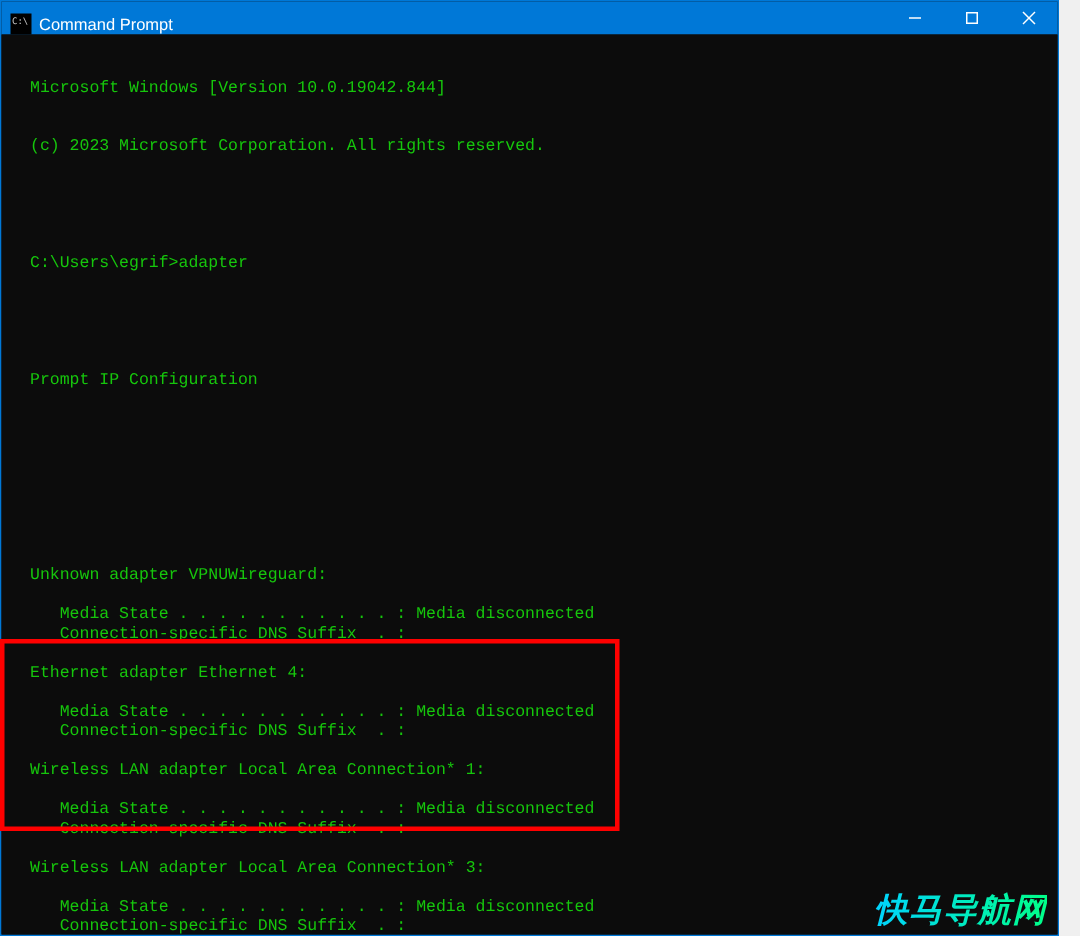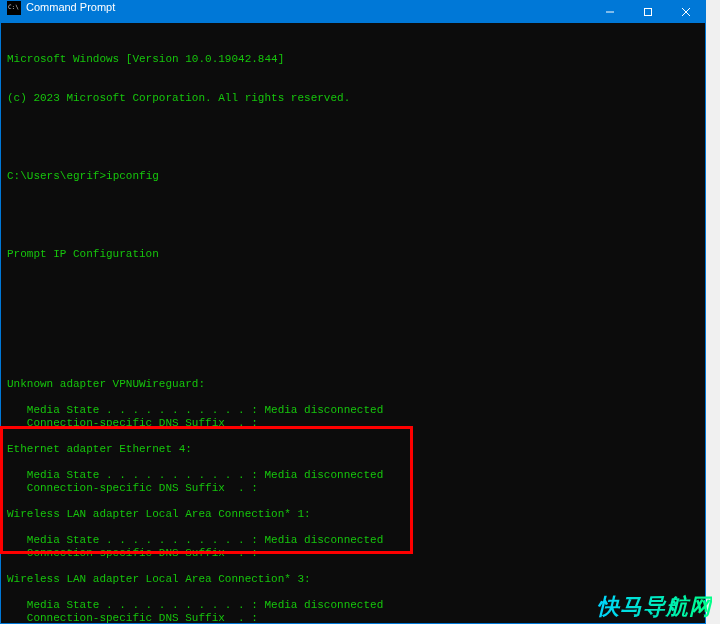--- a/index.html
+++ b/index.html
@@ -20,21 +20,21 @@
     height: 624px;
     border: 1px solid #0078d7;
     background: #0c0c0c;
     display: flex;
     flex-direction: column;
   }
   .titlebar {
     height: 22px;
     background: #0078d7;
     display: flex;
-    align-items: flex-start;
+    align-items: flex-end;
     color: #fff;
     font-family: "Segoe UI", Arial, sans-serif;
     font-size: 11px;
     flex-shrink: 0;
   }
   .titlebar .icon {
     width: 14px;
     height: 14px;
     margin: 0 5px 0 6px;
     background: #000;
@@ -65,34 +65,34 @@
     flex: 1;
     background: #0c0c0c;
     color: #16c60c;
     padding: 4px 0 4px 6px;
     line-height: 13px;
     font-size: 11px;
     white-space: pre;
     position: relative;
     overflow: hidden;
   }
-  .terminal .line { display: block; height: 13px; }
+  .terminal .line { display: block; height: 13px; margin-left: 13px; }
   .terminal .blank { display: block; height: 13px; }
   .highlight-box {
     position: absolute;
     border: 3px solid #ff0000;
     pointer-events: none;
     left: 0px;
     top: 426px;
     width: 413px;
     height: 128px;
   }
   .watermark {
     position: absolute;
-    right: 8px;
+    right: 22px;
     bottom: 2px;
     font-family: "Microsoft YaHei", Arial, sans-serif;
     font-size: 22px;
     font-weight: 700;
     font-style: italic;
     background: linear-gradient(90deg, #00d4ff, #00ff88);
     -webkit-background-clip: text;
     background-clip: text;
     color: transparent;
     letter-spacing: 1px;
@@ -123,21 +123,21 @@
           <line x1="1" y1="1" x2="9" y2="9" stroke="#fff" stroke-width="1"></line>
           <line x1="9" y1="1" x2="1" y2="9" stroke="#fff" stroke-width="1"></line>
         </svg>
     </div>
   </div>
 
   <div class="terminal">
     <span class="line">Microsoft Windows [Version 10.0.19042.844]</span>
     <span class="line">(c) 2023 Microsoft Corporation. All rights reserved.</span>
     <span class="blank"></span>
-    <span class="line"><span>C:\Users\egrif&gt;</span><span>ipconfig</span></span>
+    <span class="line"><span>C:\Users\egrif&gt;</span><span>adapter</span></span>
     <span class="blank"></span>
     <span class="line">Prompt IP Configuration</span>
     <span class="blank"></span>
     <span class="blank"></span>
 
     <div id="adapters-container"><span class="line">Unknown adapter VPNUWireguard:</span><span class="blank"></span><span class="line">   Media State . . . . . . . . . . . : Media disconnected</span><span class="line">   Connection-specific DNS Suffix  . :</span><span class="blank"></span><span class="line">Ethernet adapter Ethernet 4:</span><span class="blank"></span><span class="line">   Media State . . . . . . . . . . . : Media disconnected</span><span class="line">   Connection-specific DNS Suffix  . :</span><span class="blank"></span><span class="line">Wireless LAN adapter Local Area Connection* 1:</span><span class="blank"></span><span class="line">   Media State . . . . . . . . . . . : Media disconnected</span><span class="line">   Connection-specific DNS Suffix  . :</span><span class="blank"></span><span class="line">Wireless LAN adapter Local Area Connection* 3:</span><span class="blank"></span><span class="line">   Media State . . . . . . . . . . . : Media disconnected</span><span class="line">   Connection-specific DNS Suffix  . :</span></div>
 
     
     
     

